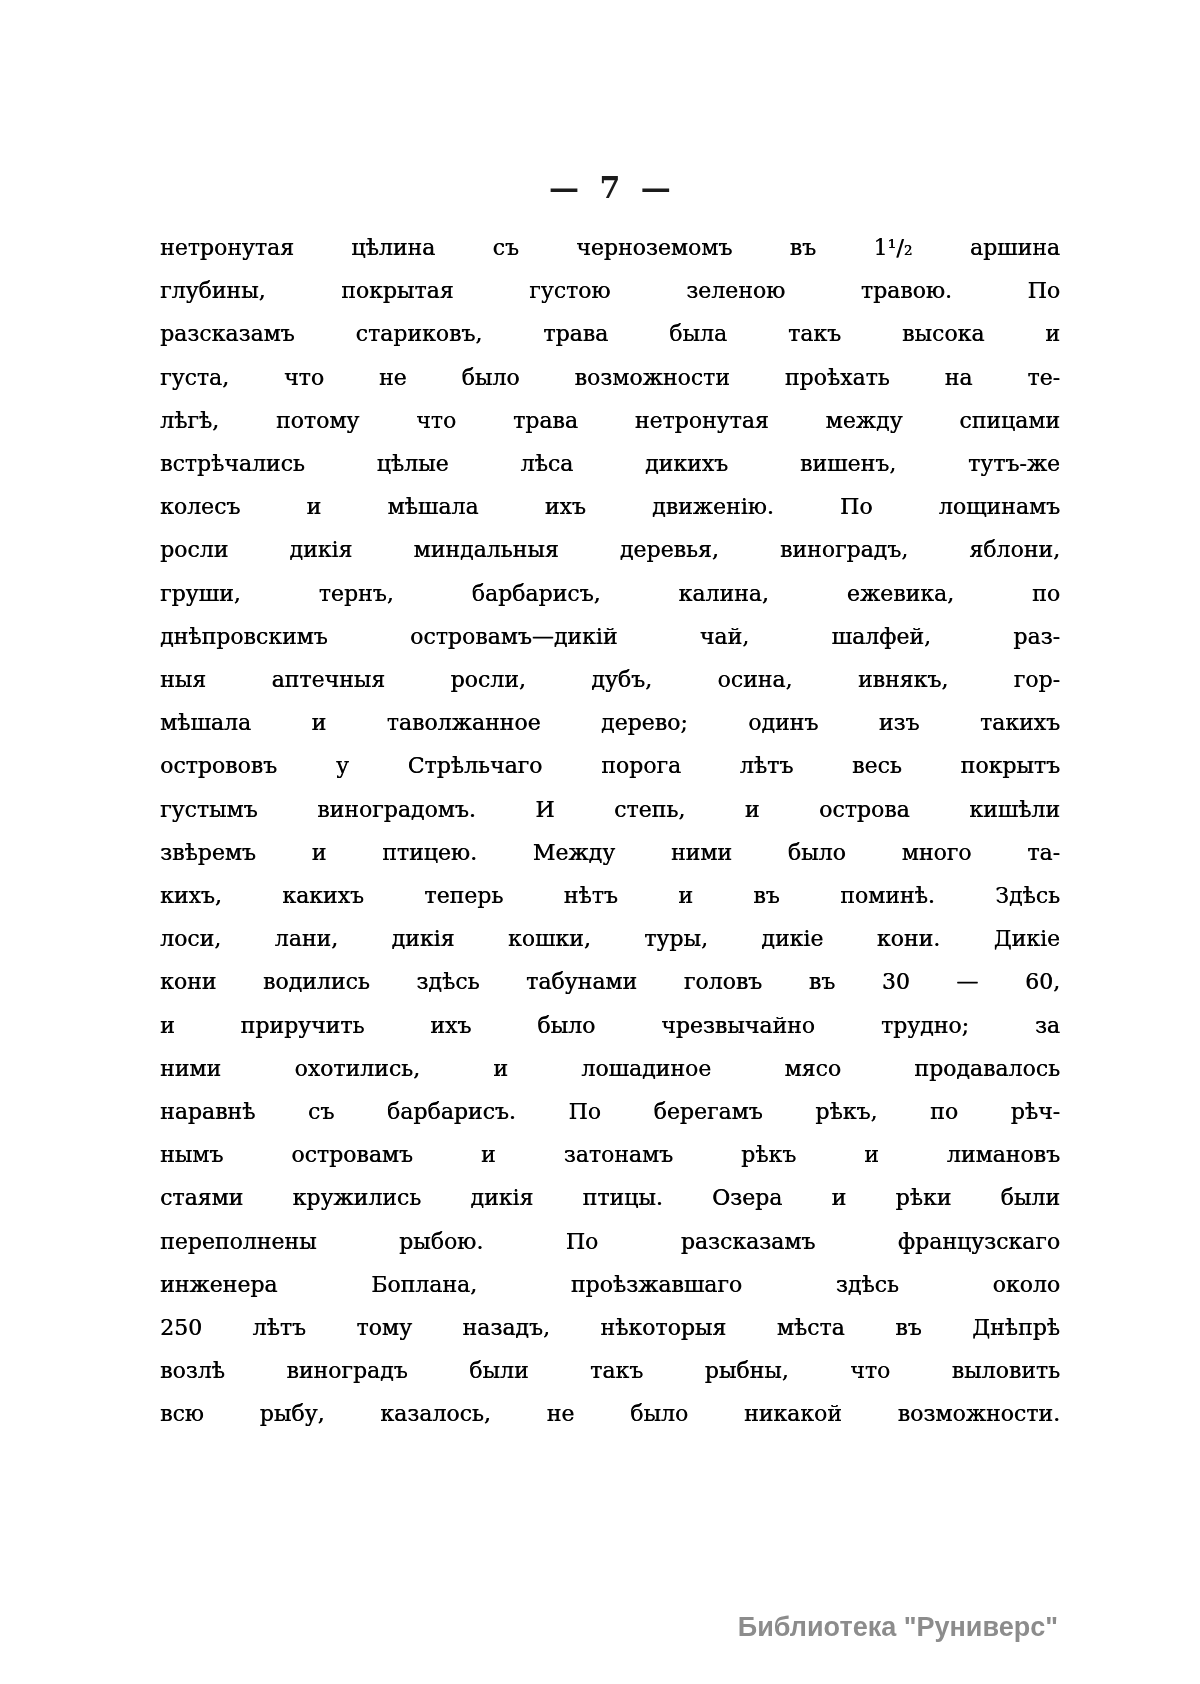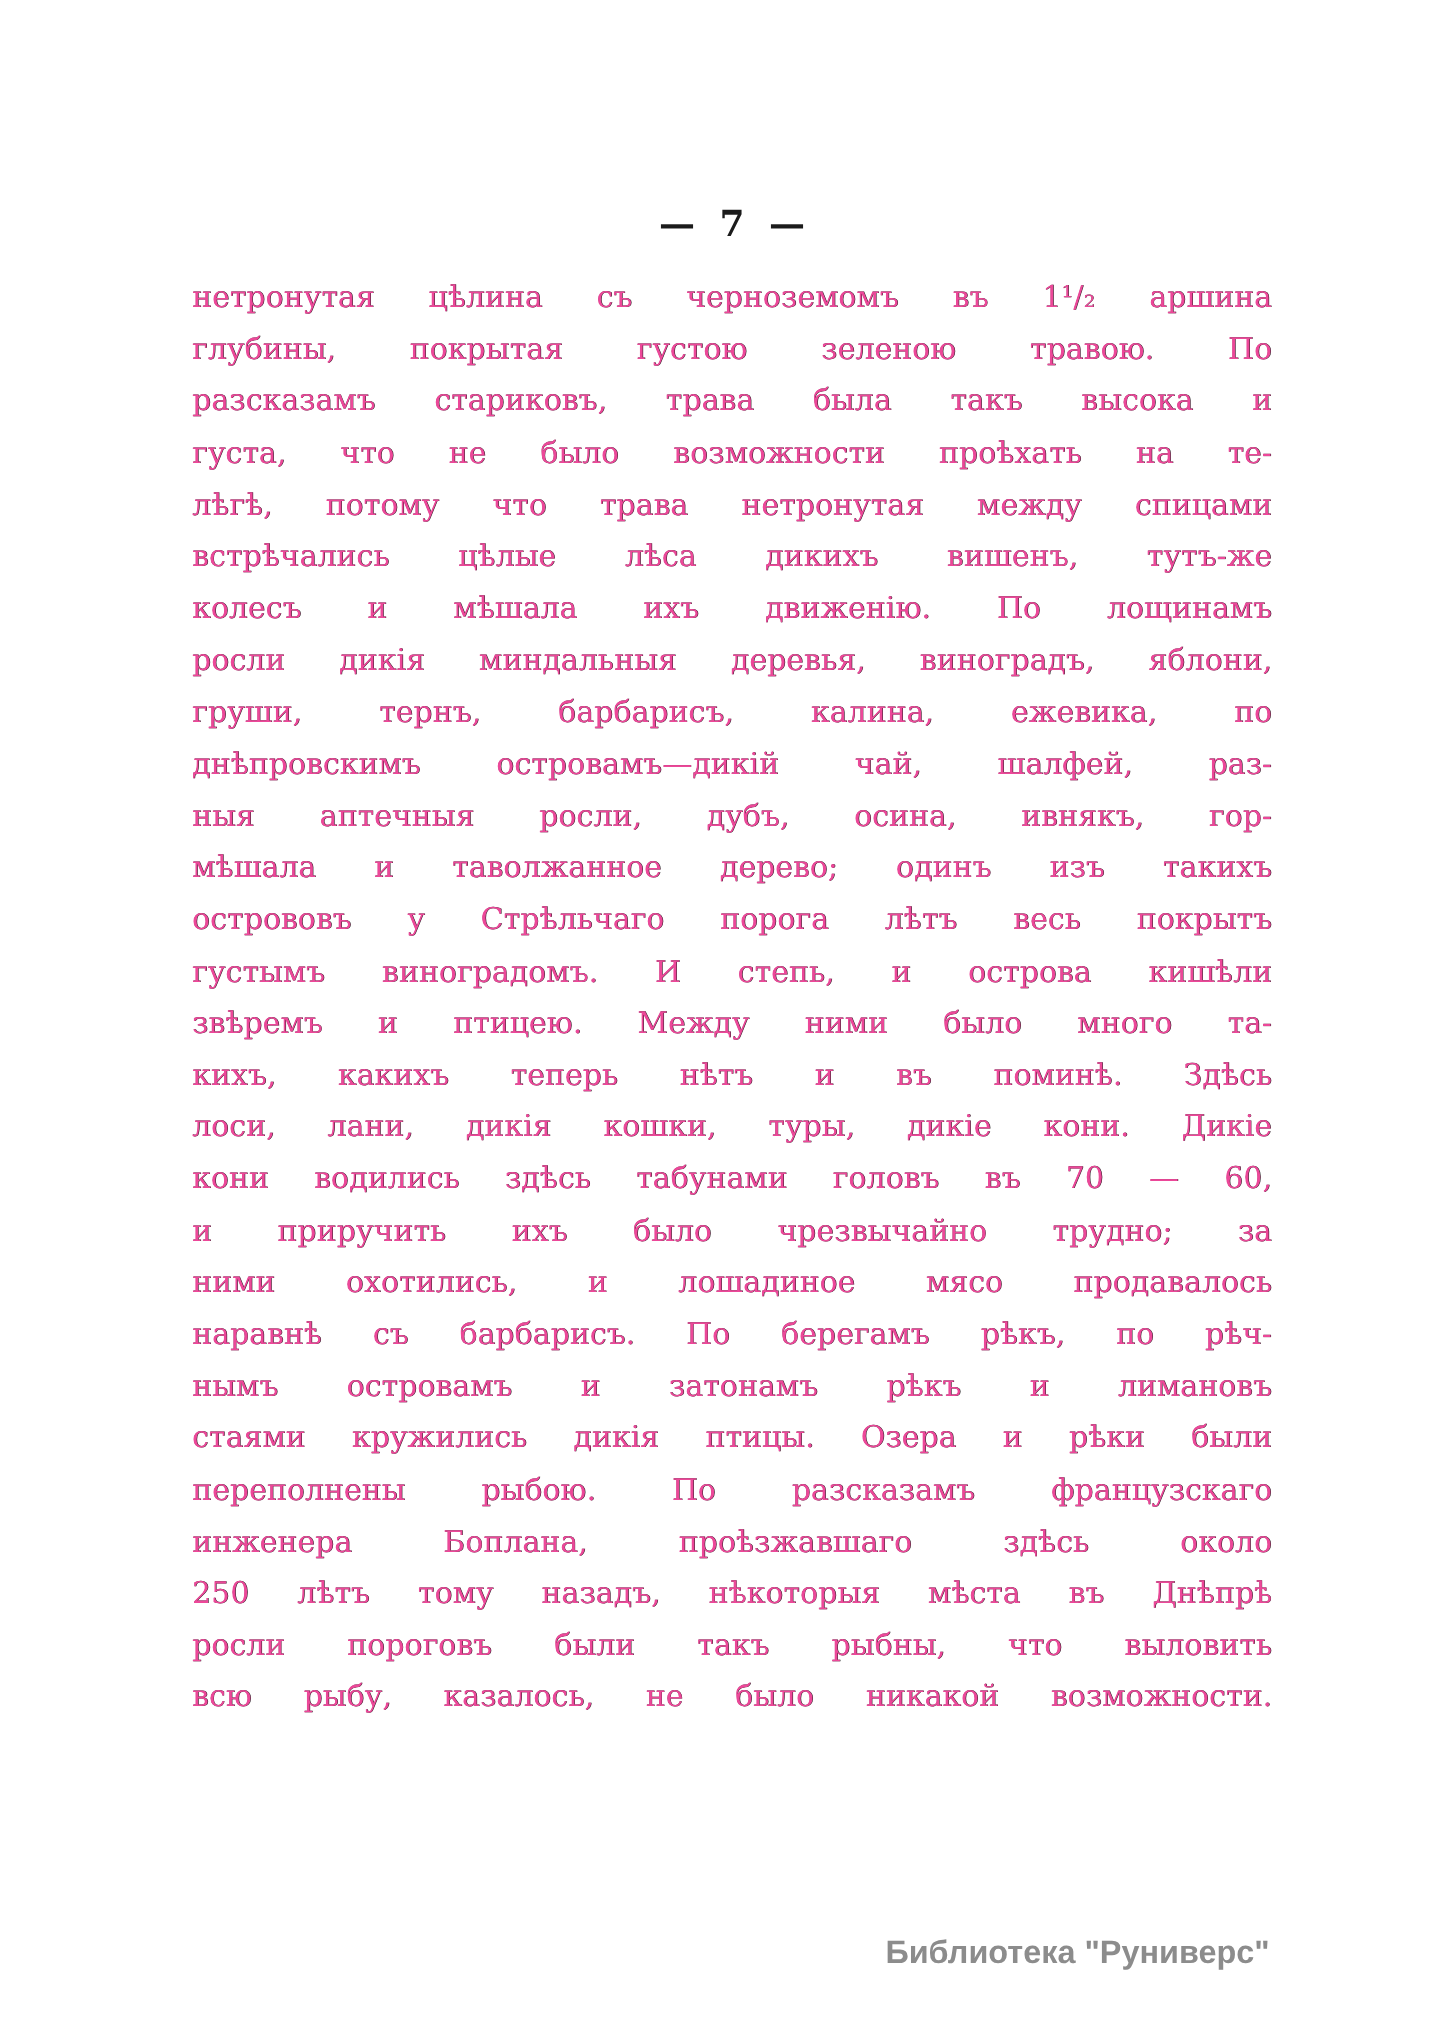--- a/index.html
+++ b/index.html
@@ -30,23 +30,23 @@
     color: #1b1b1b;
     word-spacing: 10px;
   }
   .body-text {
     position: absolute;
     top: 226px;
     left: 160px;
     width: 900px;
   }
   .body-text .line {
-    font-size: 25px;
+    font-size: 22px;
     line-height: 43.2px;
-    color: #ec4899;
+    color: #000000;
     text-align: justify;
     text-align-last: justify;
     text-justify: inter-word;
     text-shadow: 0.4px 0 0 #191919;
     white-space: normal;
   }
   .watermark {
     position: absolute;
     top: 1612px;
     left: 160px;
@@ -76,28 +76,28 @@
       <div class="line">росли дикія миндальныя деревья, виноградъ, яблони,</div>
       <div class="line">груши, тернъ, барбарисъ, калина, ежевика, по</div>
       <div class="line">днѣпровскимъ островамъ—дикій чай, шалфей, раз-</div>
       <div class="line">ныя аптечныя росли, дубъ, осина, ивнякъ, гор-</div>
       <div class="line">мѣшала и таволжанное дерево; одинъ изъ такихъ</div>
       <div class="line">острововъ у Стрѣльчаго порога лѣтъ весь покрытъ</div>
       <div class="line">густымъ виноградомъ. И степь, и острова кишѣли</div>
       <div class="line">звѣремъ и птицею. Между ними было много та-</div>
       <div class="line">кихъ, какихъ теперь нѣтъ и въ поминѣ. Здѣсь</div>
       <div class="line">лоси, лани, дикія кошки, туры, дикіе кони. Дикіе</div>
-      <div class="line">кони водились здѣсь табунами головъ въ 70 — 60,</div>
+      <div class="line">кони водились здѣсь табунами головъ въ 30 — 60,</div>
       <div class="line">и приручить ихъ было чрезвычайно трудно; за</div>
       <div class="line">ними охотились, и лошадиное мясо продавалось</div>
       <div class="line">наравнѣ съ барбарисъ. По берегамъ рѣкъ, по рѣч-</div>
       <div class="line">нымъ островамъ и затонамъ рѣкъ и лимановъ</div>
       <div class="line">стаями кружились дикія птицы. Озера и рѣки были</div>
       <div class="line">переполнены рыбою. По разсказамъ французскаго</div>
       <div class="line">инженера Боплана, проѣзжавшаго здѣсь около</div>
       <div class="line">250 лѣтъ тому назадъ, нѣкоторыя мѣста въ Днѣпрѣ</div>
-      <div class="line">росли пороговъ были такъ рыбны, что выловить</div>
+      <div class="line">возлѣ виноградъ были такъ рыбны, что выловить</div>
       <div class="line">всю рыбу, казалось, не было никакой возможности.</div>
     </div>
 
   <div class="watermark">Библиотека "Руниверс"</div>
 
 </div>
 
 </body></html>

